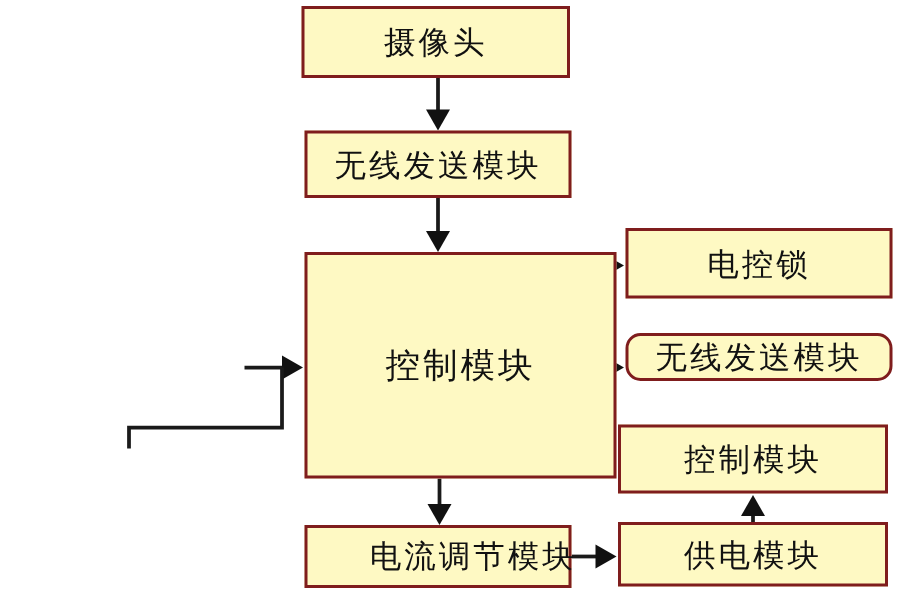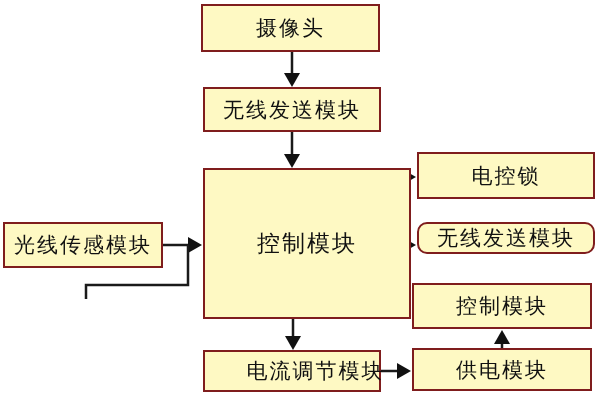--- a/index.html
+++ b/index.html
@@ -99,21 +99,20 @@
       <polygon points="494,344 510,344 502,330"></polygon>
     </g>
   </svg>
 
   <div class="node node-camera">摄像头</div>
 
   <div class="node node-image-sensor">无线发送模块</div>
 
   <div class="node node-control">控制模块</div>
 
-  <div class="node node-light-sensor">光线传感模块</div>
 
 
   <div class="node node-electric-lock">电控锁</div>
 
   <div class="node node-wireless">无线发送模块</div>
 
   <div class="node node-lighting">控制模块</div>
 
   <div class="node node-power">供电模块</div>
 

